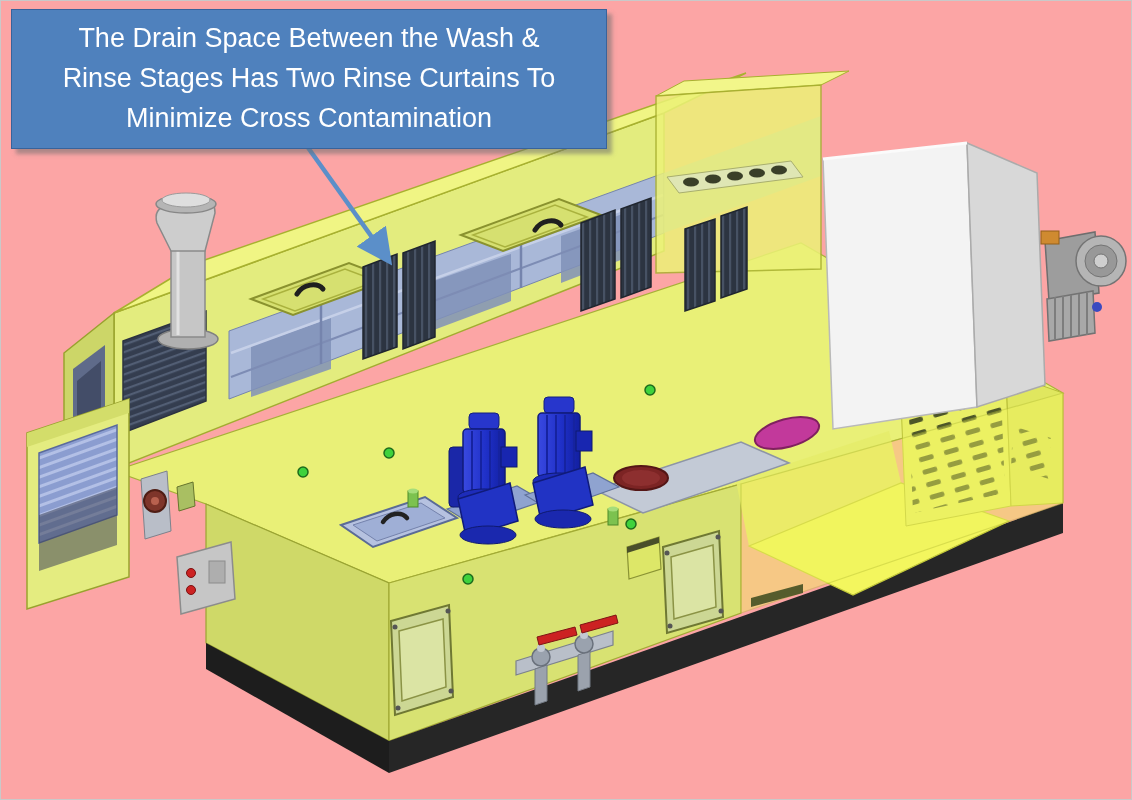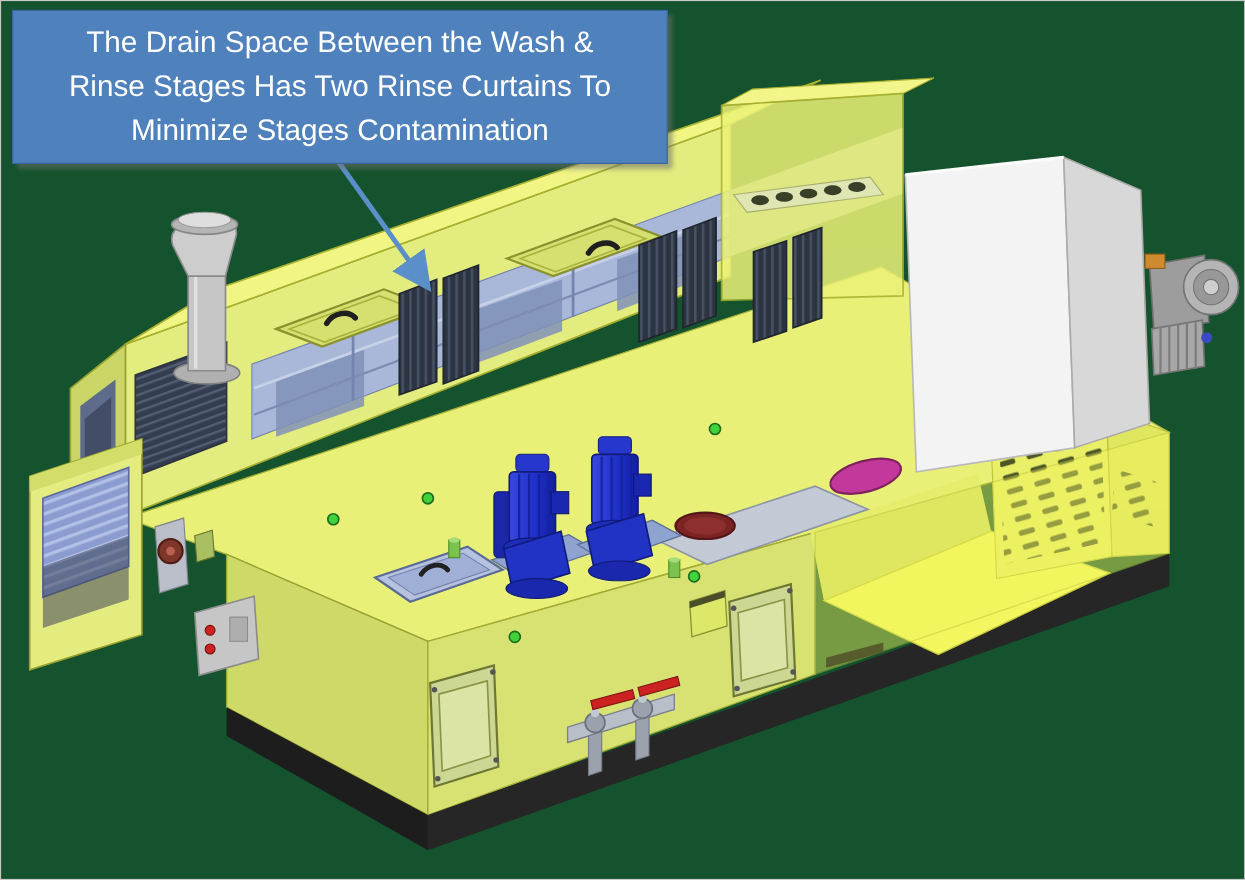--- a/index.html
+++ b/index.html
@@ -1,19 +1,19 @@
 <!DOCTYPE html>
 <html style="--callout-bg: #4f81bd; --callout-border: #38639b; --callout-text: #ffffff; --arrow-blue: #5b8fc9; --machine-yellow: #e9f077; --machine-yellow-dark: #cfd968; --panel-blue-gray: #a9b8d8; --curtain-dark: #2c3441; --pump-blue: #2133c4; --enclosure-white: #f3f3f3; --base-black: #1d1d1d; --valve-red: #cc2222; --part-magenta: #c2399b; --drain-maroon: #7c2424; --indicator-green: #3fd23c;"><head>
 <meta charset="utf-8">
 <style>
   html,body{margin:0;padding:0;background:#fff;}
   .stage{
     position:relative;
     width:1132px;height:800px;
-    background:#14532d;
+    background:#fca5a5;
     border:1px solid #c9c9c9;
     box-sizing:border-box;
     overflow:hidden;
     font-family:"Liberation Sans", sans-serif;
   }
   svg{position:absolute;left:0;top:0;}
   .callout{
     position:absolute;
     left:10px;top:8px;
     width:586px;
@@ -41,21 +41,21 @@
   .arrowline{stroke:var(--arrow-blue,#5b8fc9);}
 </style>
 </head>
 <body>
 
 <div class="stage">
 
   <div class="callout">
     <div>The Drain Space Between the Wash &amp;</div>
     <div>Rinse Stages Has Two Rinse Curtains To</div>
-    <div>Minimize Stages Contamination</div>
+    <div>Minimize Cross Contamination</div>
   </div>
 
   <svg width="1132" height="800" viewBox="0 0 1132 800">
     <defs>
       <pattern id="ribsP" width="7" height="7" patternUnits="userSpaceOnUse">
         <rect width="7" height="7" fill="#2c3441"></rect>
         <rect width="2.2" height="7" fill="#475264"></rect>
       </pattern>
       <pattern id="louverP" width="7" height="7" patternUnits="userSpaceOnUse" patternTransform="rotate(-20)">
         <rect width="7" height="7" fill="#343d4f"></rect>

